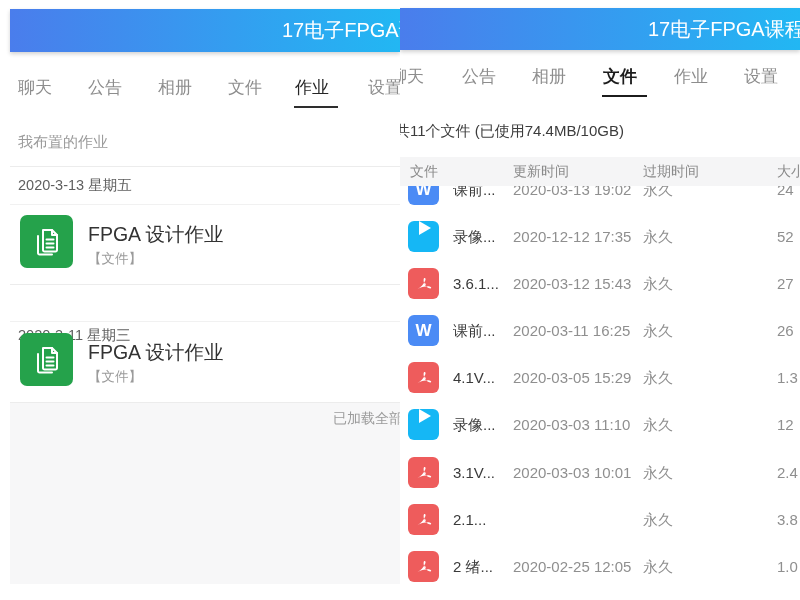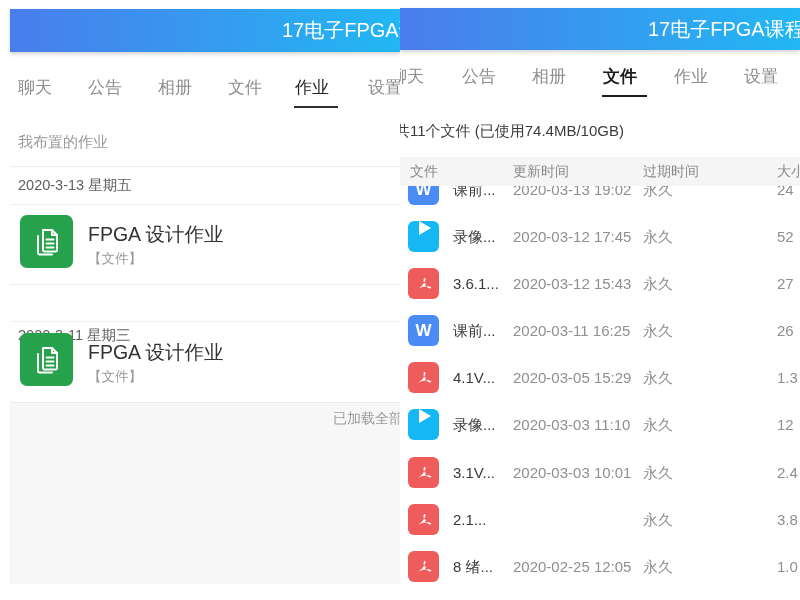--- a/index.html
+++ b/index.html
@@ -142,21 +142,21 @@
       <span class="fdate">2020-03-13 19:02</span>
       <span class="fexp">永久</span>
       <span class="fsize">24</span>
     </div>
 
     <div class="frow" style="top:221px;">
       <span class="ficon video">
           <span class="play-tri"></span>
         </span>
       <span class="fname">录像...</span>
-      <span class="fdate">2020-03-12 17:45</span>
+      <span class="fdate">2020-12-12 17:35</span>
       <span class="fexp">永久</span>
       <span class="fsize">52</span>
     </div>
 
     <div class="frow" style="top:268px;">
       <span class="ficon pdf">
         <svg width="22" height="22" viewBox="0 0 24 24">
             <path fill="#fff" d="M4.8 17.6 C8.6 15.7 11.8 12.2 13.5 7.9 C14.5 5.4 11.9 4.6 11.6 7.1 C11.2 11.1 14 15.7 17.8 16.7 C20.3 17.3 20.6 14.8 18 14.6 C13.6 14.3 7.7 15.8 4.8 17.6 Z M13 10.5 l1.2 2.2 -2.6 .3 Z"></path>
           </svg>
       </span>
@@ -220,19 +220,19 @@
       <span class="fexp">永久</span>
       <span class="fsize">3.8</span>
     </div>
 
     <div class="frow" style="top:551px;">
       <span class="ficon pdf">
         <svg width="22" height="22" viewBox="0 0 24 24">
             <path fill="#fff" d="M4.8 17.6 C8.6 15.7 11.8 12.2 13.5 7.9 C14.5 5.4 11.9 4.6 11.6 7.1 C11.2 11.1 14 15.7 17.8 16.7 C20.3 17.3 20.6 14.8 18 14.6 C13.6 14.3 7.7 15.8 4.8 17.6 Z M13 10.5 l1.2 2.2 -2.6 .3 Z"></path>
           </svg>
       </span>
-      <span class="fname">8 绪...</span>
+      <span class="fname">2 绪...</span>
       <span class="fdate">2020-02-25 12:05</span>
       <span class="fexp">永久</span>
       <span class="fsize">1.0</span>
     </div>
   </div>
 </div>
 
 </body></html>

